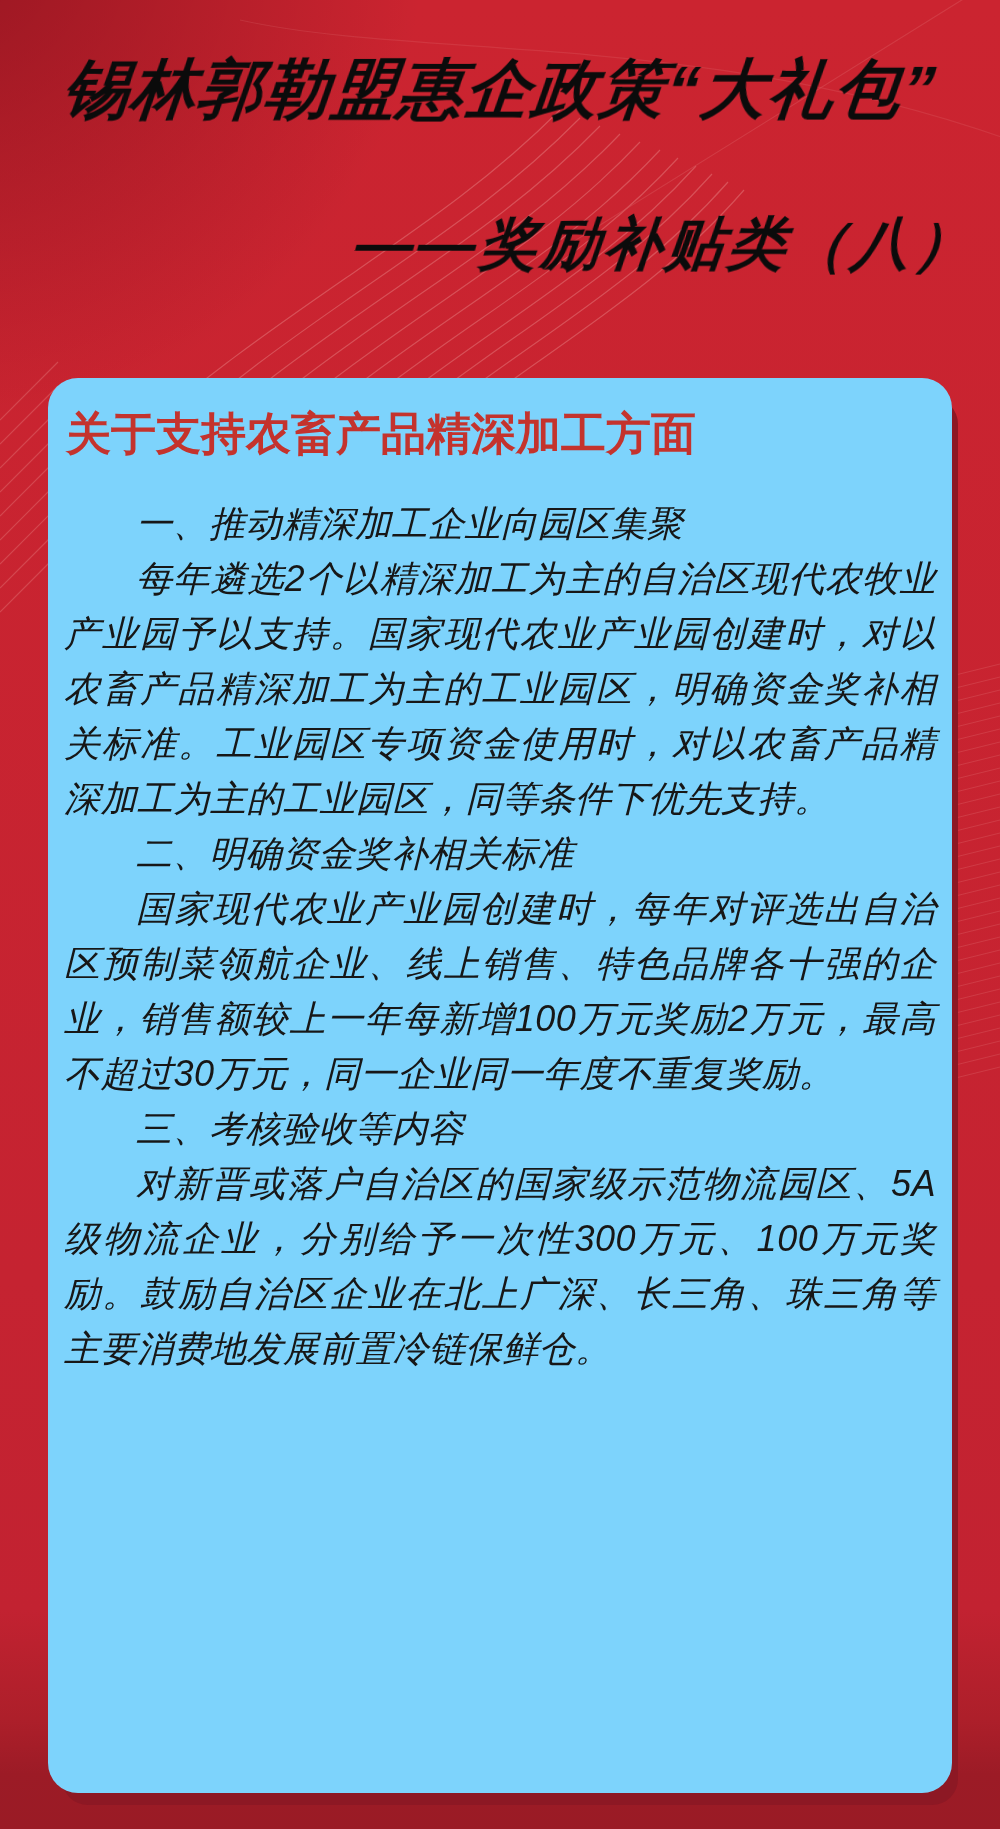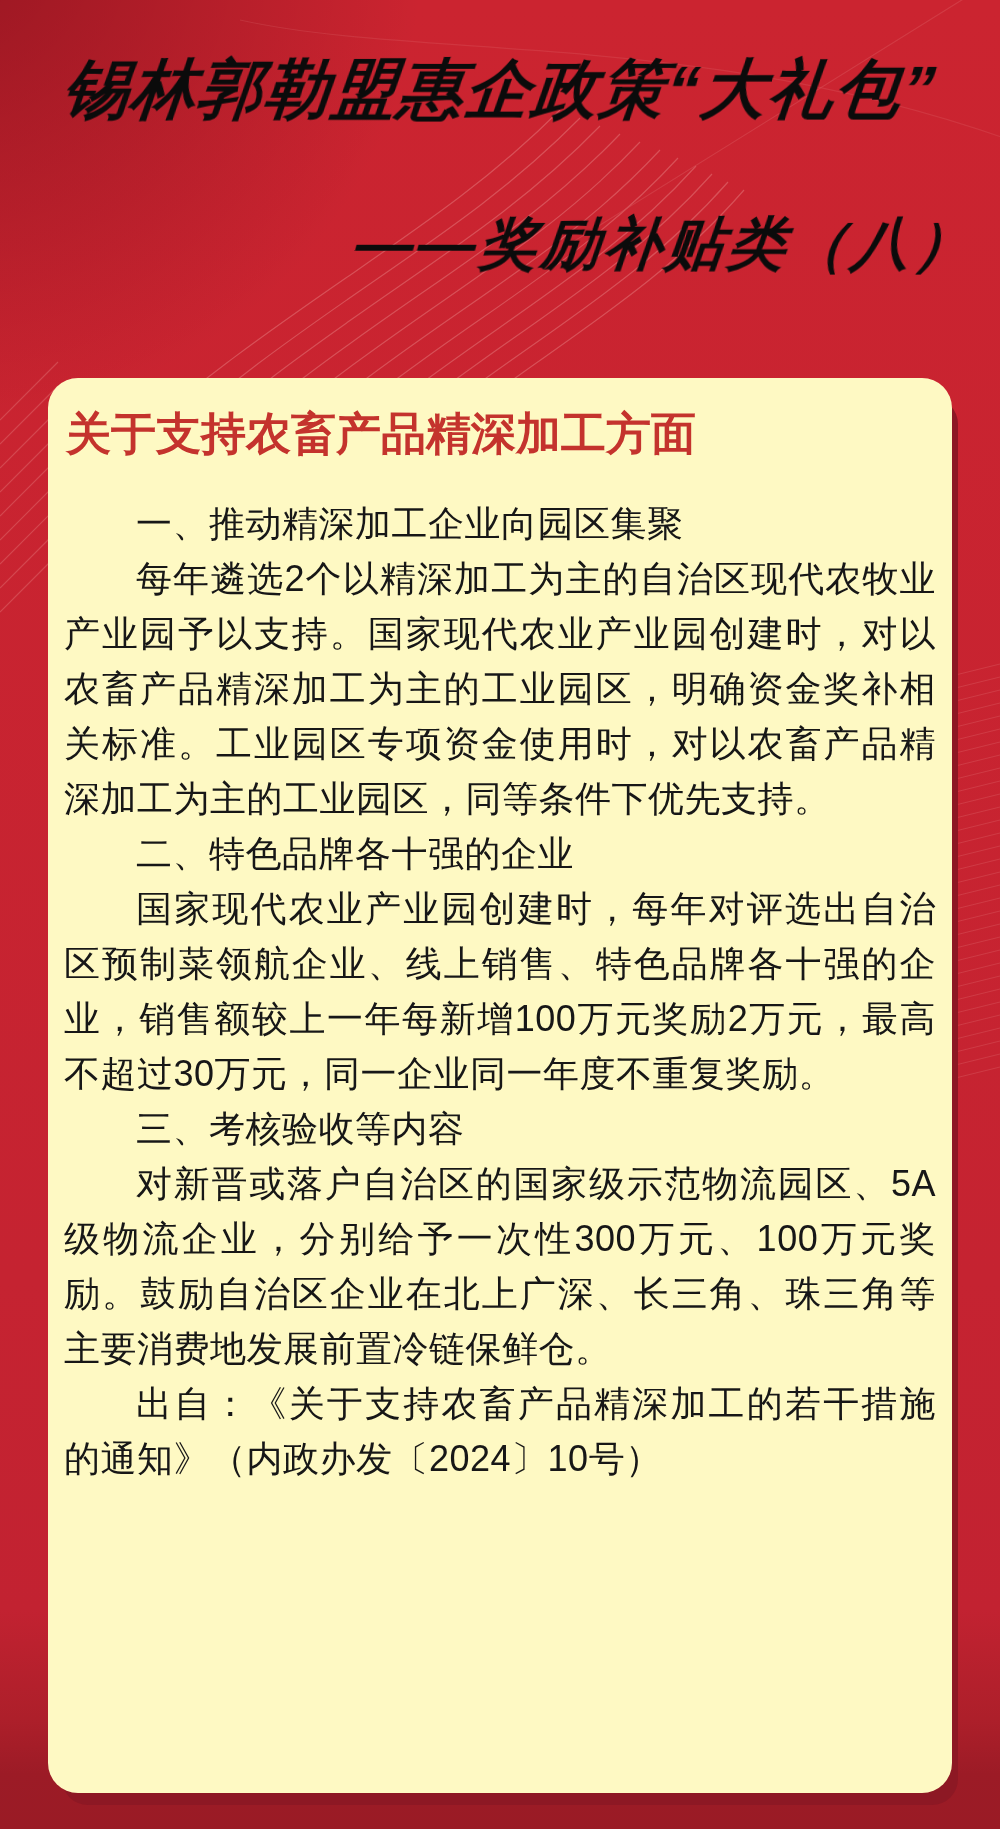--- a/index.html
+++ b/index.html
@@ -53,21 +53,21 @@
   }
 
   .policy-card {
     position: absolute;
     left: 48px;
     top: 378px;
     width: 904px;
     height: 1415px;
     z-index: 2;
     box-sizing: border-box;
-    background: #fef9c3;
+    background: #7dd3fc;
     border-radius: 30px;
     box-shadow: 10px 16px 0 -4px #8D1824;
     padding: 28px 16px 30px 16px;
   }
 
   .card-heading {
     font-size: 45px;
     line-height: 52px;
     font-weight: bold;
     color: #C4332D;
@@ -76,20 +76,21 @@
   }
 
   .card-body p {
     font-size: 36px;
     line-height: 55px;
     color: #171717;
     margin: 0;
     text-align: justify;
     text-indent: 2em;
     letter-spacing: 0.5px;
+    font-style: italic;
   }
 
   .card-source {
     font-size: 34px;
     line-height: 54px;
     color: #111;
     margin-top: 48px;
     text-align: left;
     text-indent: 0;
   }
@@ -167,22 +168,21 @@
 <div class="page-title">锡林郭勒盟惠企政策“大礼包”</div>
 <div class="page-subtitle">——奖励补贴类（八）</div>
 
 <div class="policy-card">
   <div class="card-heading">关于支持农畜产品精深加工方面</div>
 
   <div class="card-body">
     <p>一、推动精深加工企业向园区集聚</p>
     <p>每年遴选2个以精深加工为主的自治区现代农牧业产业园予以支持。国家现代农业产业园创建时，对以农畜产品精深加工为主的工业园区，明确资金奖补相关标准。工业园区专项资金使用时，对以农畜产品精深加工为主的工业园区，同等条件下优先支持。</p>
 
-    <p>二、特色品牌各十强的企业</p>
+    <p>二、明确资金奖补相关标准</p>
     <p>国家现代农业产业园创建时，每年对评选出自治区预制菜领航企业、线上销售、特色品牌各十强的企业，销售额较上一年每新增100万元奖励2万元，最高不超过30万元，同一企业同一年度不重复奖励。</p>
 
     <p>三、考核验收等内容</p>
     <p>对新晋或落户自治区的国家级示范物流园区、5A级物流企业，分别给予一次性300万元、100万元奖励。鼓励自治区企业在北上广深、长三角、珠三角等主要消费地发展前置冷链保鲜仓。</p>
 
 
-    <p class="card-source">出自：《关于支持农畜产品精深加工的若干措施的通知》（内政办发〔2024〕10号）</p>
   </div>
 </div>
 
 </body></html>

